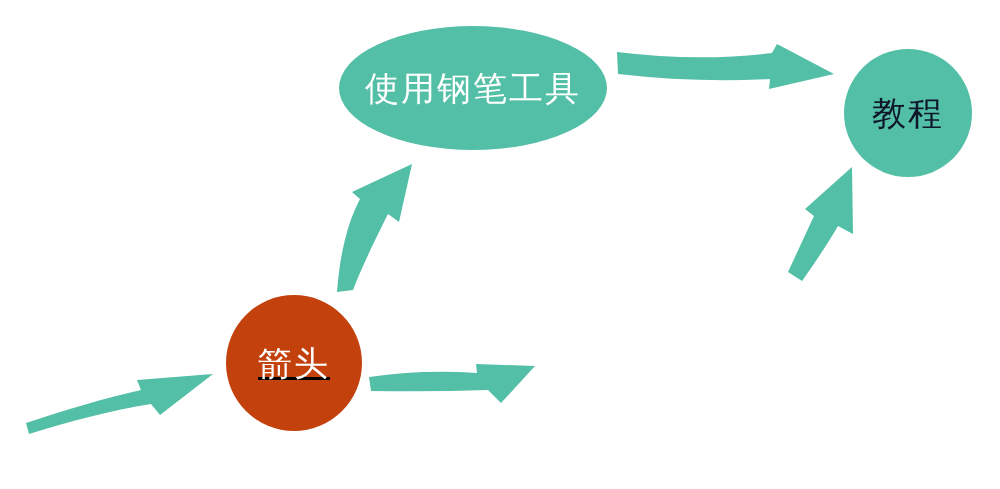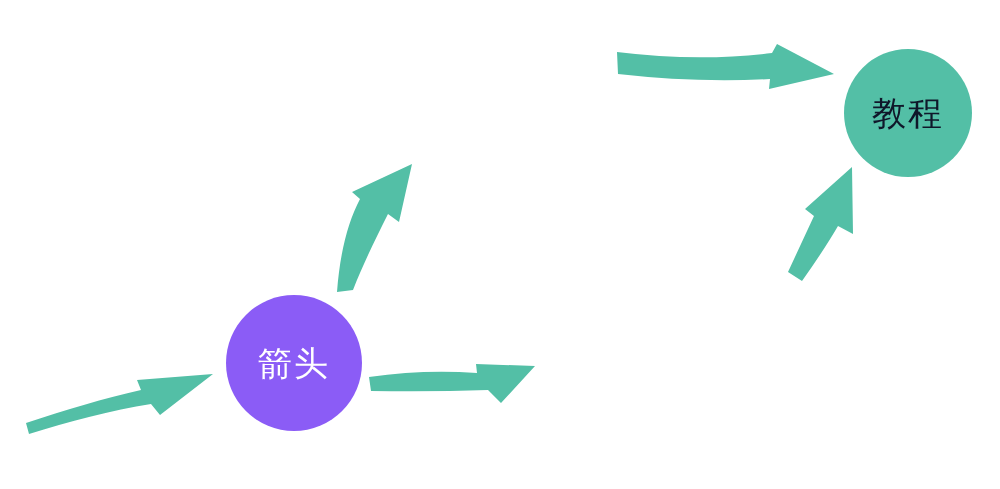--- a/index.html
+++ b/index.html
@@ -53,23 +53,26 @@
 
     <path d="M 337,292 C 340,252 348,222 360,199 L 352,192 L 412,164 L 399,222 L 388,214 C 376,238 364,262 353,290 Z" fill="#53BFA6"></path>
 
     <path d="M 617,52 Q 698,62 772,53 L 777,44 L 834,74 L 769,89 L 770,79 Q 697,83 618,74 Z" fill="#53BFA6"></path>
 
     <path d="M 369,377 Q 424,369 477,373 L 476,364 L 535,366 L 501,403 L 488,390 Q 432,392 371,391 Z" fill="#53BFA6"></path>
 
     <path d="M 788,272 Q 801,244 814,216 L 805,209 L 852,167 L 853,234 L 838,226 Q 824,250 802,281 Z" fill="#53BFA6"></path>
   </svg>
 
+  <div class="node node-use-pen-tool" style="background-color: rgb(83, 191, 166);">
+    <span class="label" style="color: rgb(255, 255, 255);">使用钢笔工具</span>
+  </div>
 
   <div class="node node-tutorial" style="background-color: rgb(83, 191, 166);">
     <span class="label" style="color: #0f172a;">教程</span>
   </div>
 
 
-  <div class="node node-arrow" style="background-color: #8b5cf6;">
+  <div class="node node-arrow" style="background-color: #c2410c; text-decoration: underline;">
     <span class="label" style="color: rgb(255, 255, 255);">箭头</span>
   </div>
 
 </div>
 
 </body></html>

